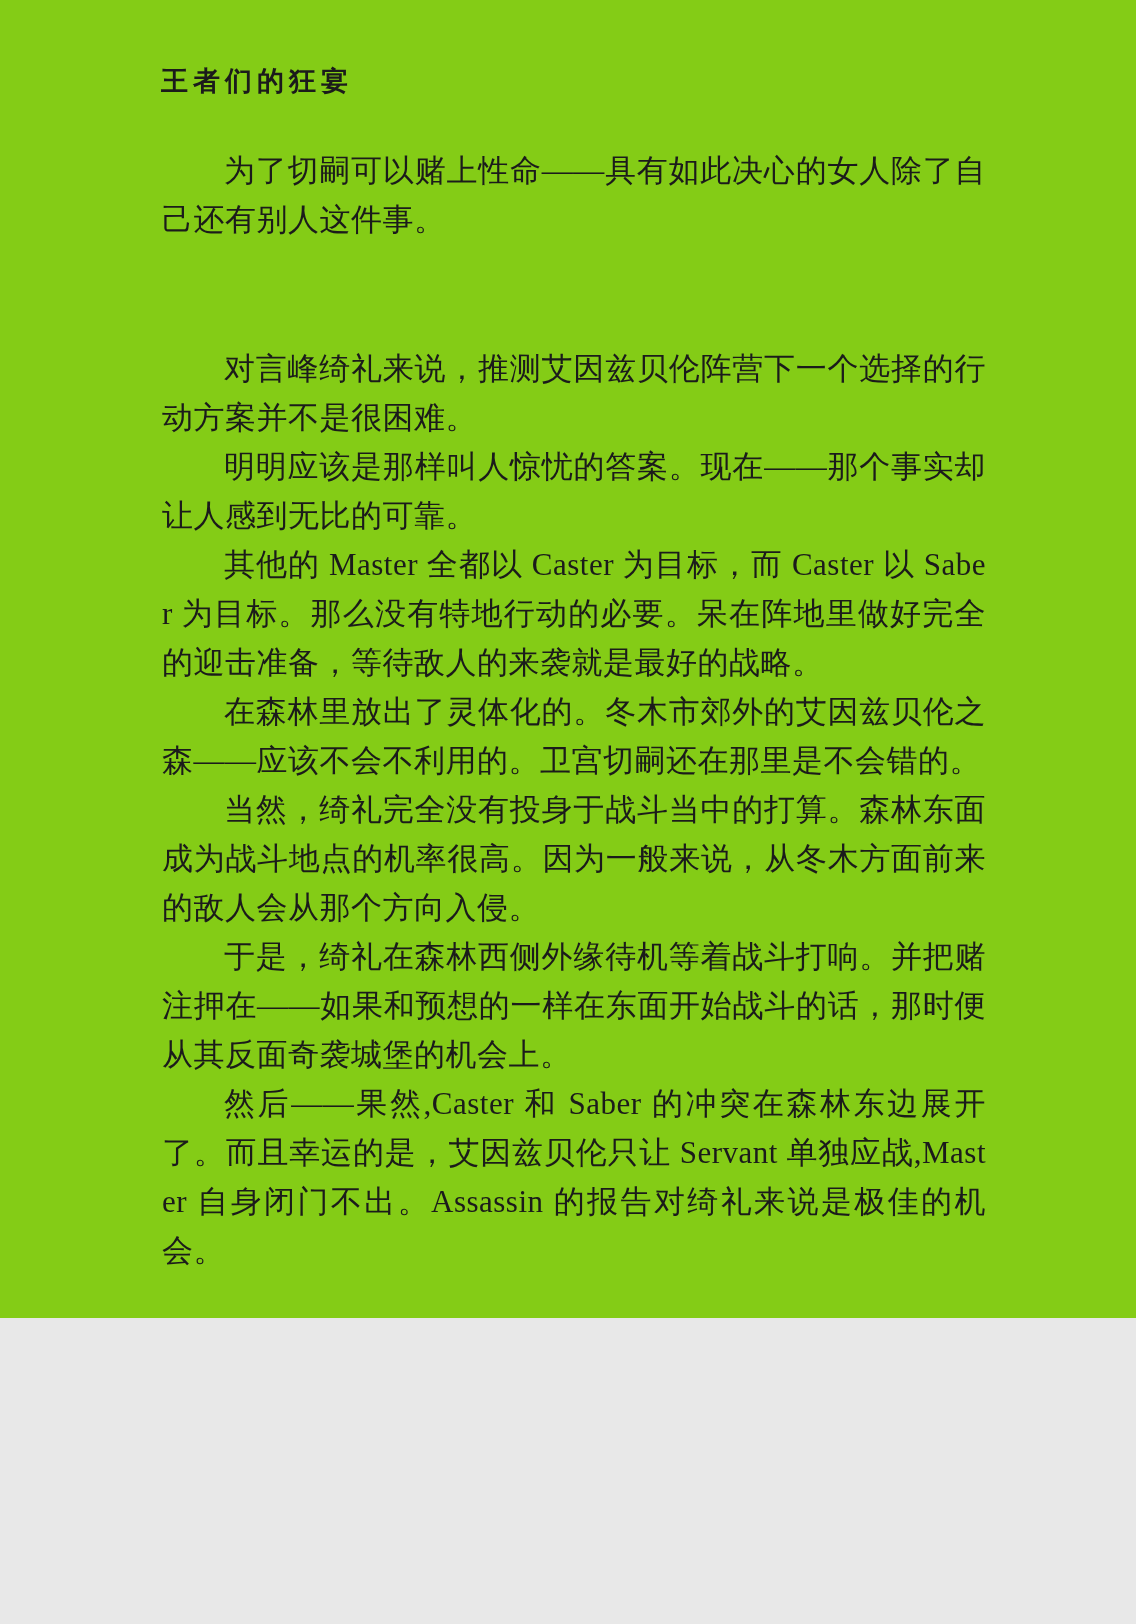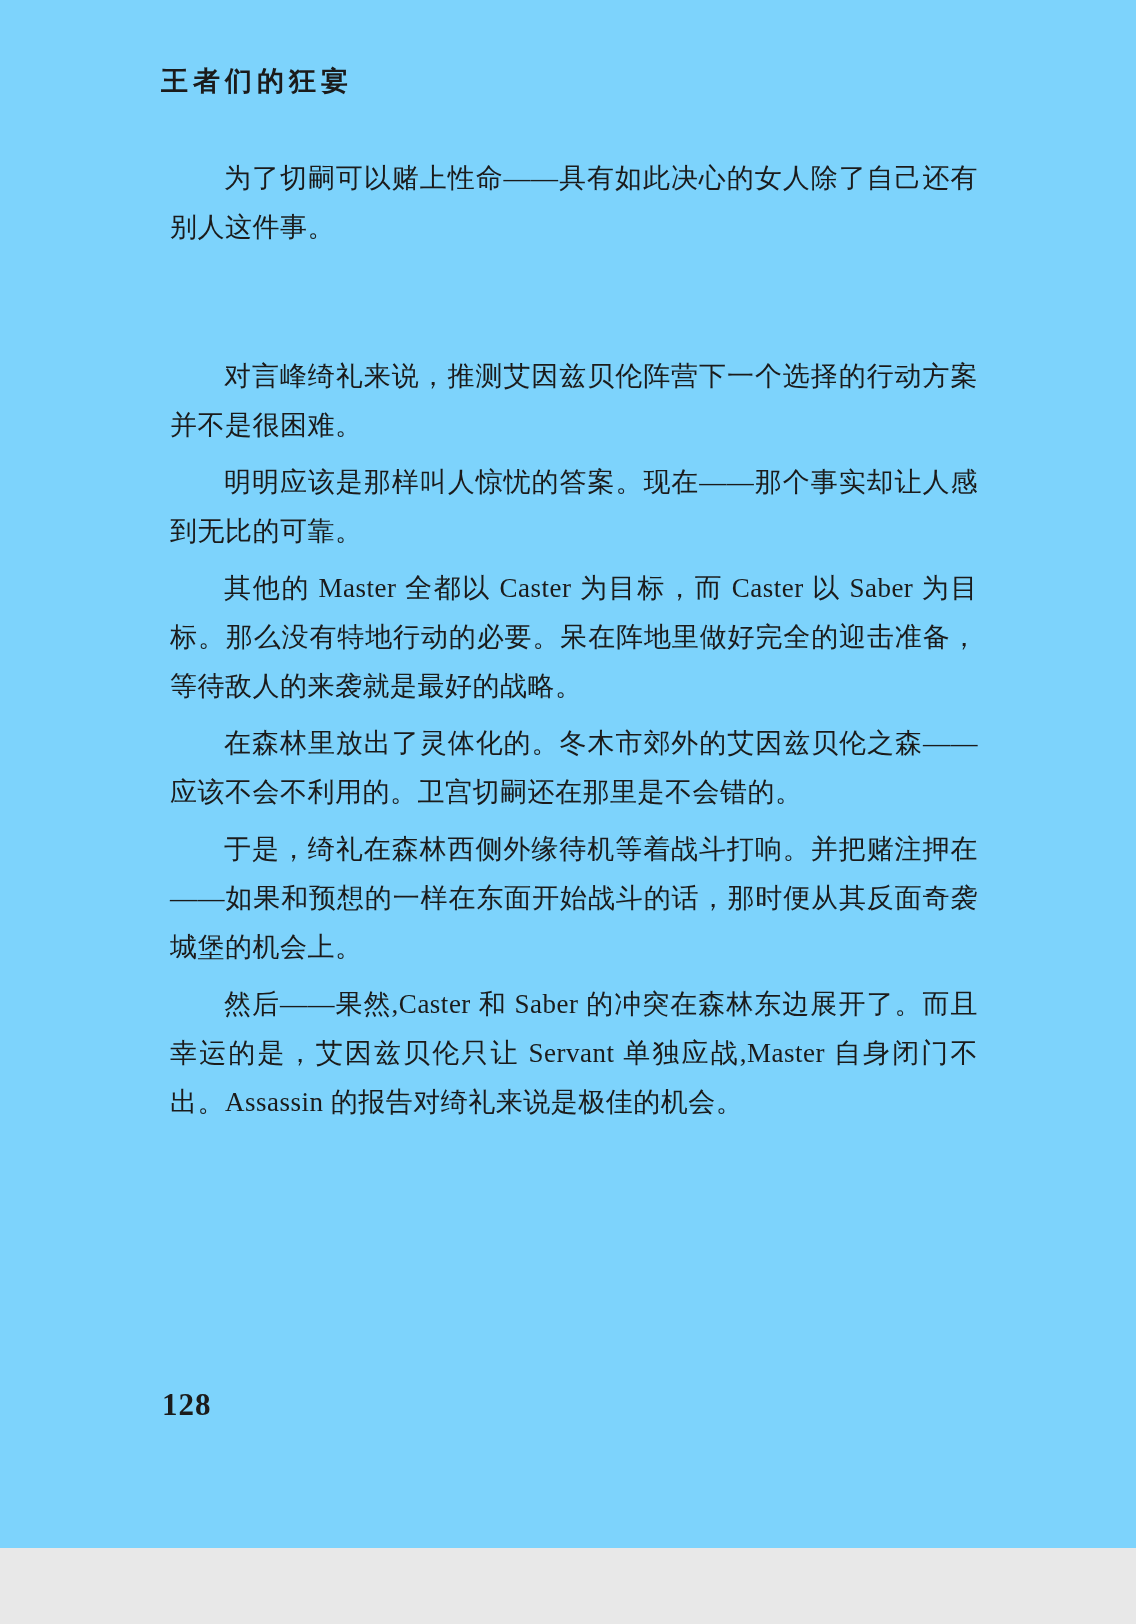--- a/index.html
+++ b/index.html
@@ -1,20 +1,20 @@
 <!DOCTYPE html>
 <html><head>
 <meta charset="utf-8">
 <style>
   html, body { margin: 0; padding: 0; background: #e8e8e8; }
   .page {
     position: relative;
     width: 1136px;
-    height: 1548px;
-    background: #7dd3fc;
+    height: 1318px;
+    background: #84cc16;
     font-family: "Liberation Serif", "DejaVu Serif", serif;
     color: #1b1b1b;
     overflow: hidden;
     margin: 0 auto;
   }
   .running-header {
     position: absolute;
     left: 161px;
     top: 63px;
     font-size: 27px;
@@ -22,22 +22,22 @@
     letter-spacing: 5px;
     white-space: nowrap;
   }
   .body-text {
     position: absolute;
     left: 162px;
     top: 146px;
     width: 824px;
   }
   .para {
-    margin: 8px;
-    font-size: 27px;
+    margin: 0;
+    font-size: 31px;
     line-height: 49px;
     letter-spacing: 0.5px;
     text-align: justify;
     text-indent: 2em;
     word-break: break-all;
   }
   .para.section-break { margin-top: 100px; }
   .page-number {
     position: absolute;
     left: 162px;
@@ -53,18 +53,19 @@
 <div class="page">
   <div class="running-header">王者们的狂宴</div>
 
   <div class="body-text">
 
   <p class="para">为了切嗣可以赌上性命——具有如此决心的女人除了自己还有别人这件事。</p>
       <p class="para section-break">对言峰绮礼来说，推测艾因兹贝伦阵营下一个选择的行动方案并不是很困难。</p>
       <p class="para">明明应该是那样叫人惊忧的答案。现在——那个事实却让人感到无比的可靠。</p>
       <p class="para">其他的 Master 全都以 Caster 为目标，而 Caster 以 Saber 为目标。那么没有特地行动的必要。呆在阵地里做好完全的迎击准备，等待敌人的来袭就是最好的战略。</p>
       <p class="para">在森林里放出了灵体化的。冬木市郊外的艾因兹贝伦之森——应该不会不利用的。卫宫切嗣还在那里是不会错的。</p>
+      <p class="para">当然，绮礼完全没有投身于战斗当中的打算。森林东面成为战斗地点的机率很高。因为一般来说，从冬木方面前来的敌人会从那个方向入侵。</p>
       <p class="para">于是，绮礼在森林西侧外缘待机等着战斗打响。并把赌注押在——如果和预想的一样在东面开始战斗的话，那时便从其反面奇袭城堡的机会上。</p>
       <p class="para">然后——果然,Caster 和 Saber 的冲突在森林东边展开了。而且幸运的是，艾因兹贝伦只让 Servant 单独应战,Master 自身闭门不出。Assassin 的报告对绮礼来说是极佳的机会。</p>
     </div>
 
   <div class="page-number">128</div>
 </div>
 
 </body></html>

